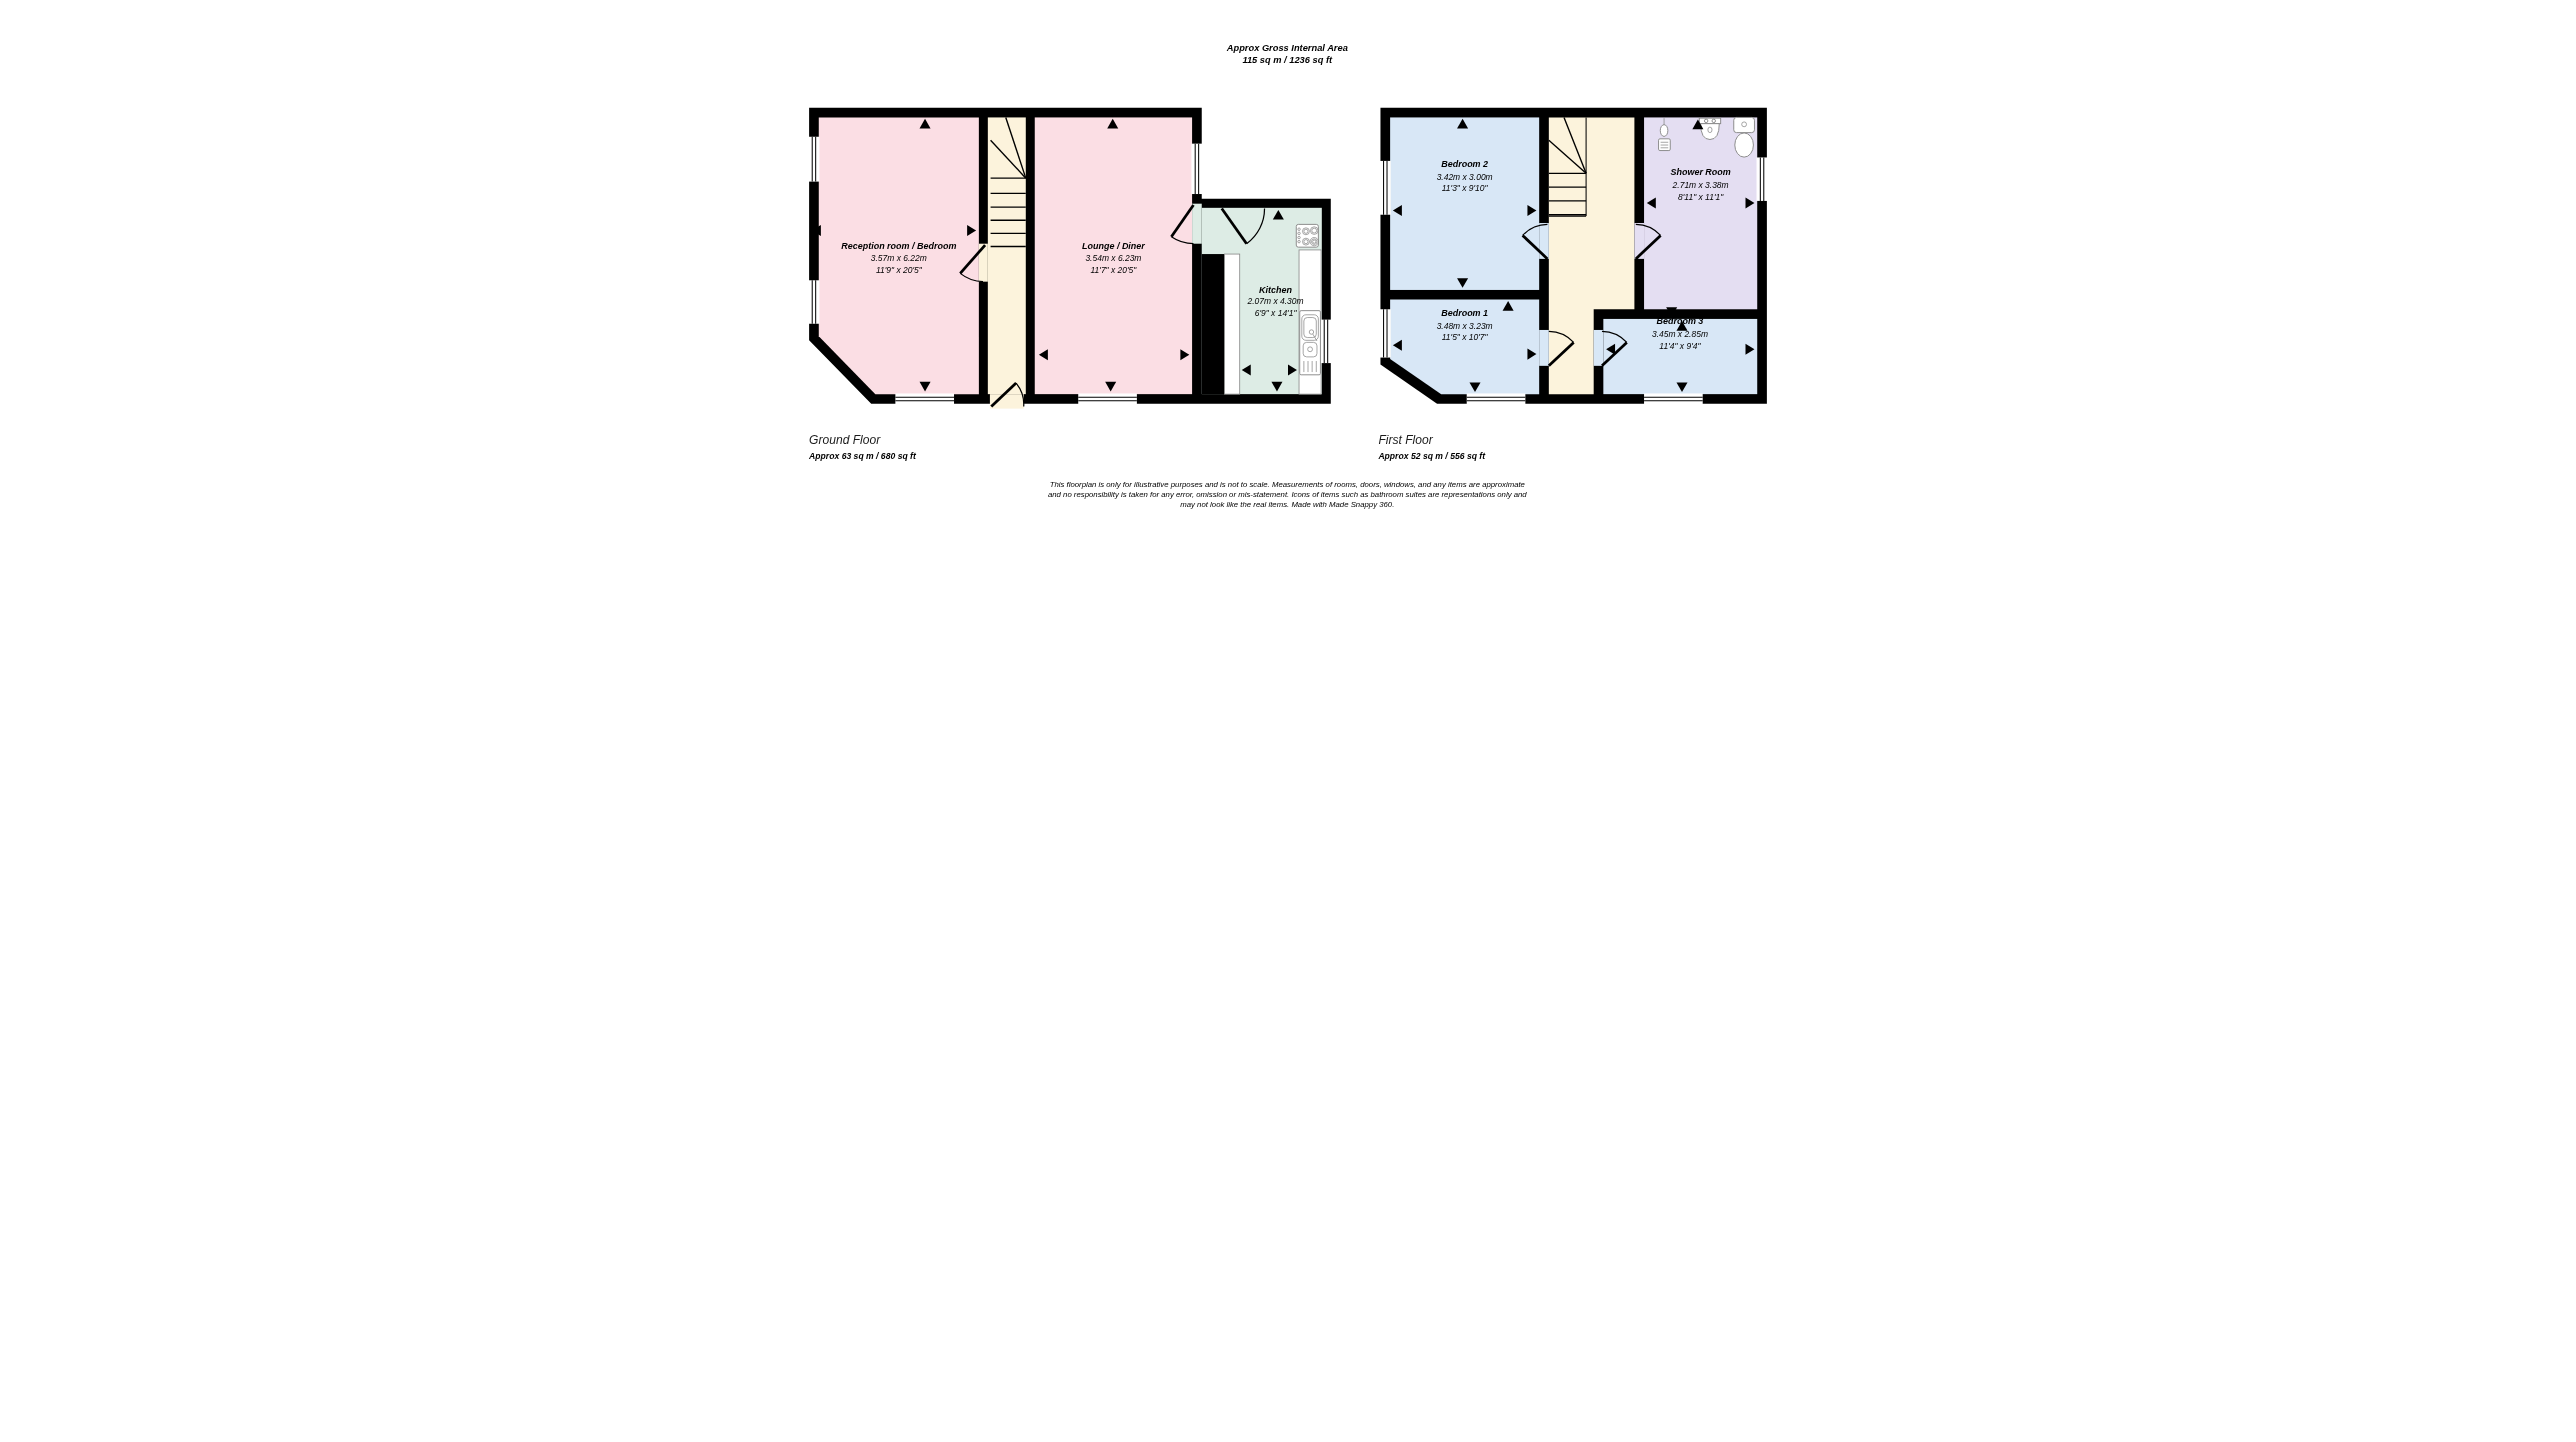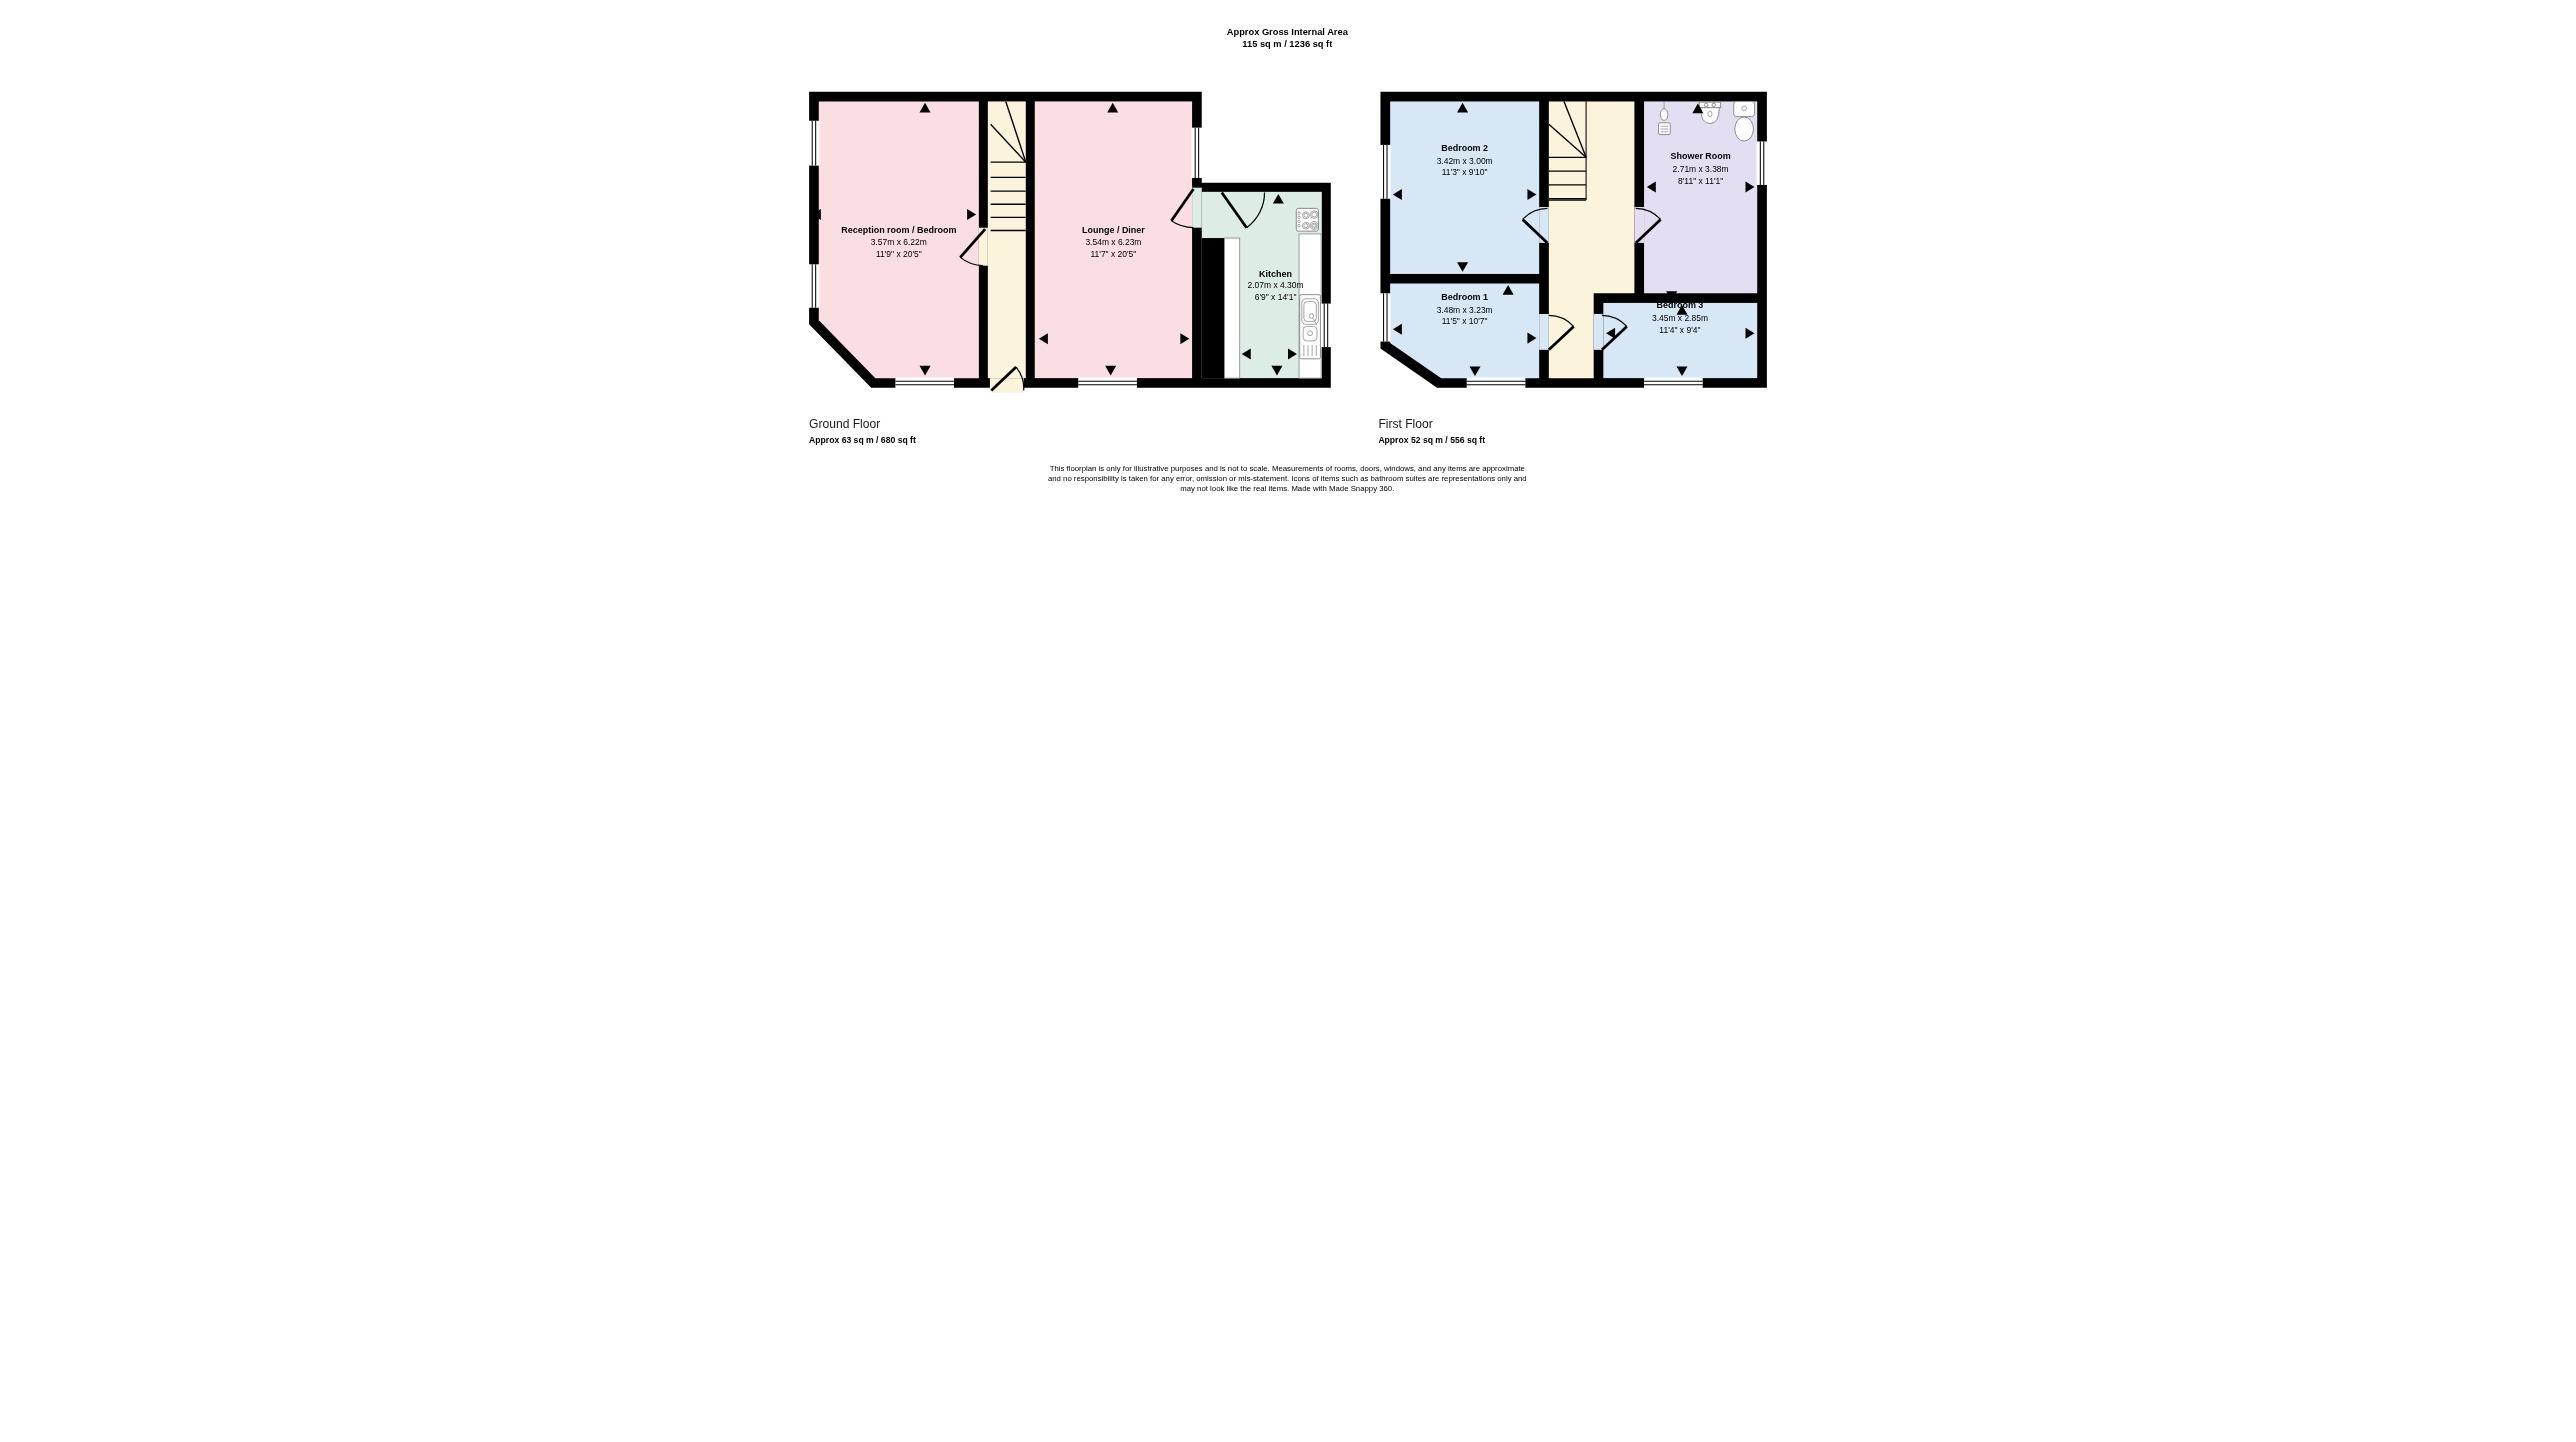--- a/index.html
+++ b/index.html
@@ -1,16 +1,16 @@
 <!DOCTYPE html>
 <html style="font-size:8.2px"><head>
 <meta charset="utf-8">
 <style>
   html,body{margin:0;padding:0;background:#ffffff;}
-  .page{width:100%;max-width:1082px;margin:0 auto;}
+  .page{width:100%;max-width:1082px;margin:16px auto;font-style:italic;}
   svg{display:block;width:100%;height:auto;background:#ffffff;
       font-family:"Liberation Sans", sans-serif;}
   .title-line{font-weight:bold;font-size:13.5px;fill:#000;}
   .room-name{font-weight:bold;font-size:13px;fill:#000;}
   .room-dim{font-size:12.3px;fill:#000;}
   .floor-name{font-size:17.5px;fill:#1a1a1a;}
   .floor-area{font-weight:bold;font-size:12.5px;fill:#000;}
   .disclaimer{font-size:11.3px;fill:#000;}
   .wall{fill:#000;}
   .tread{stroke:#000;stroke-width:2;fill:none;}

